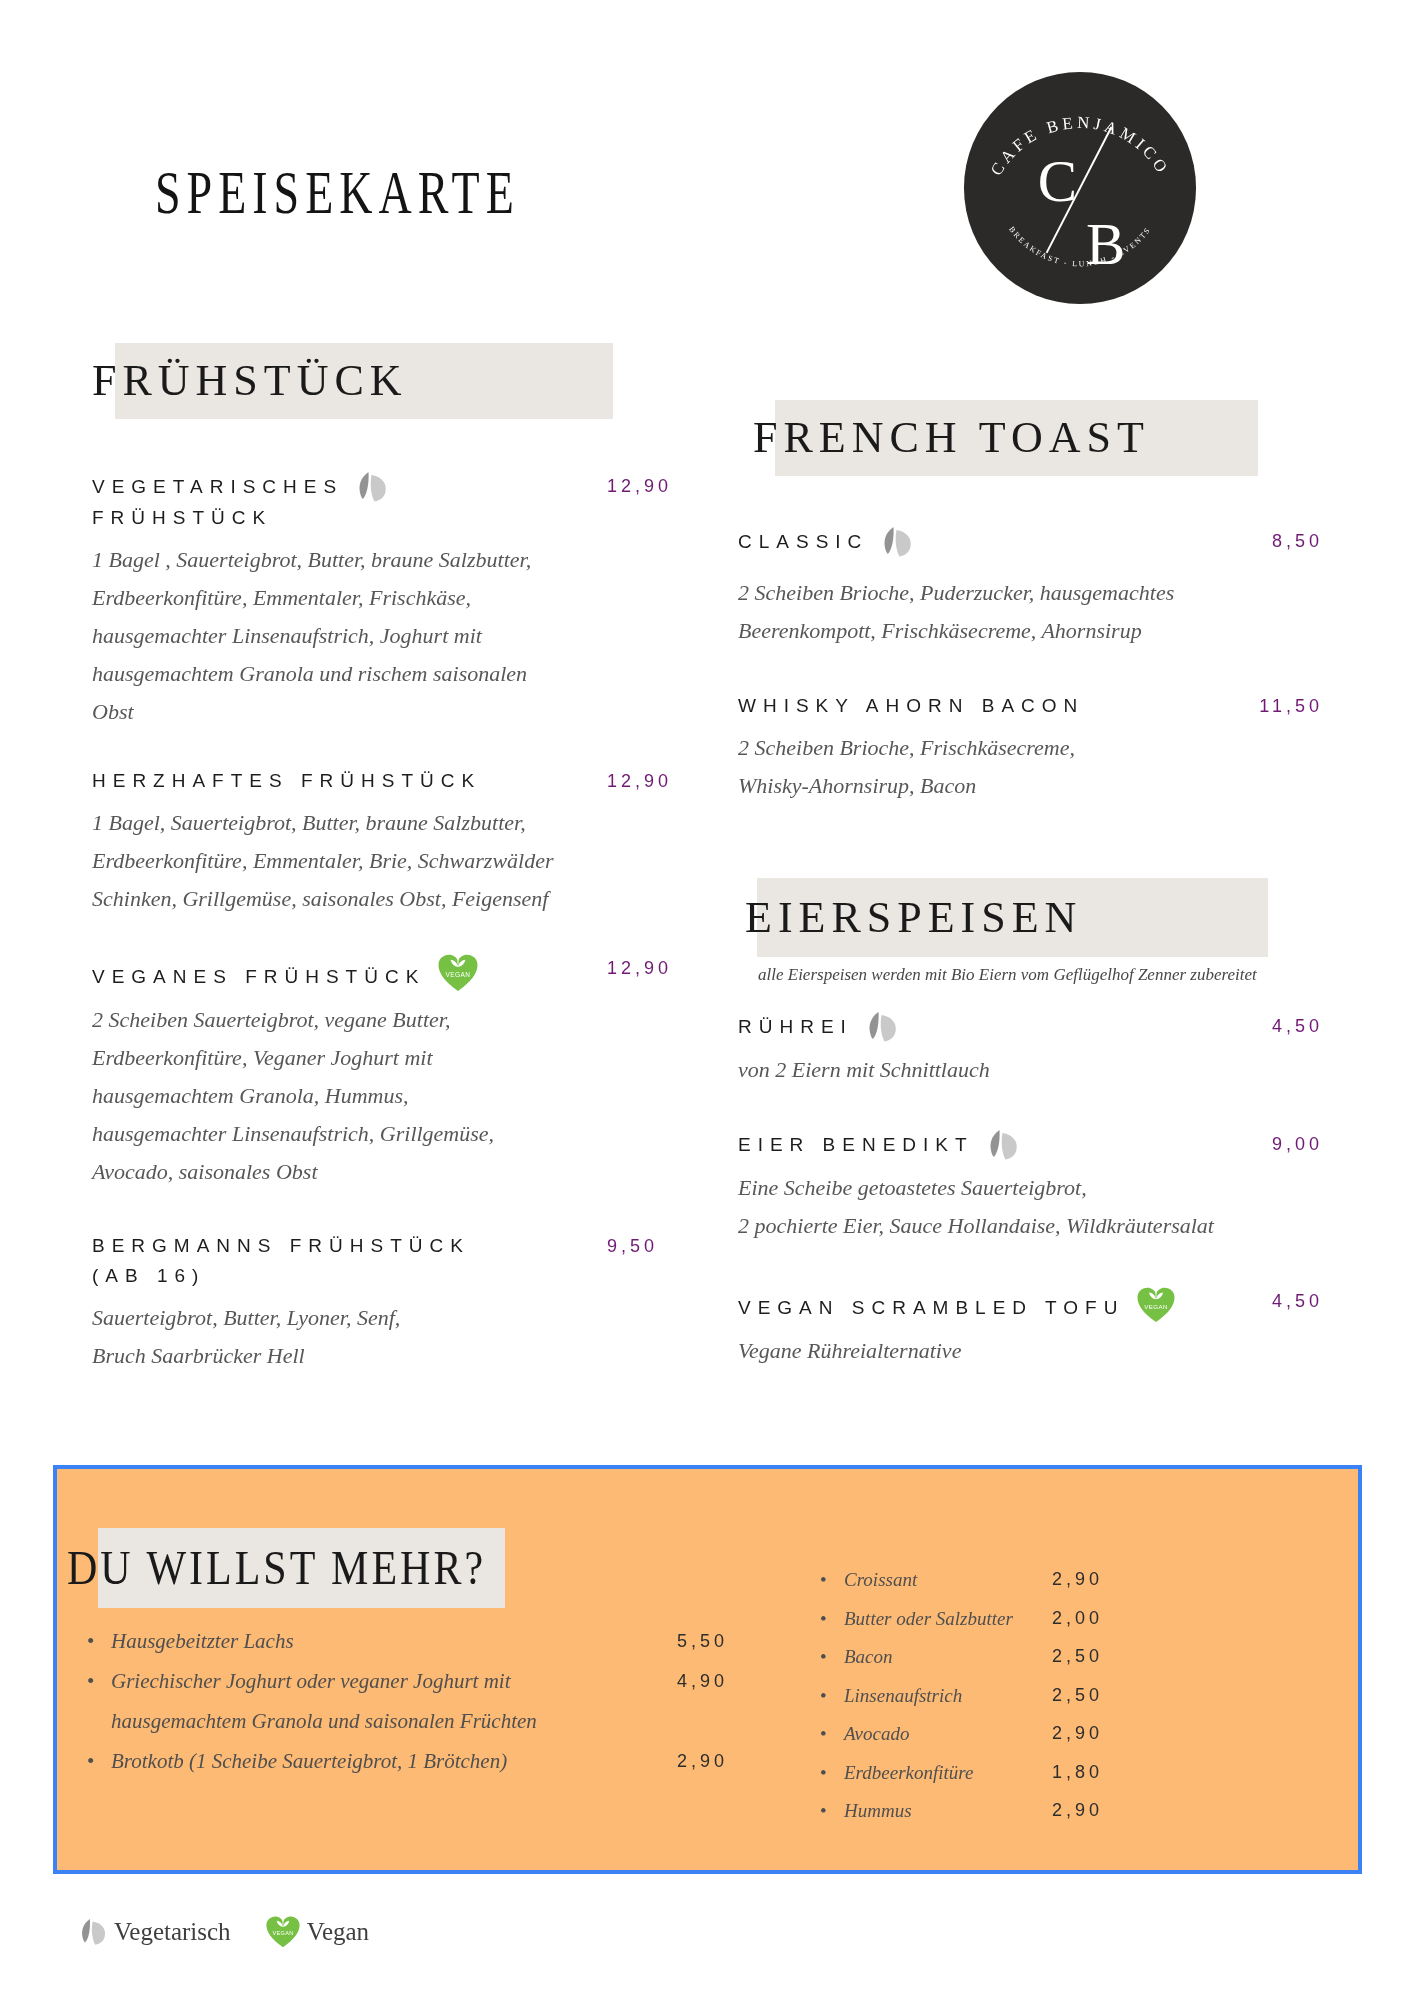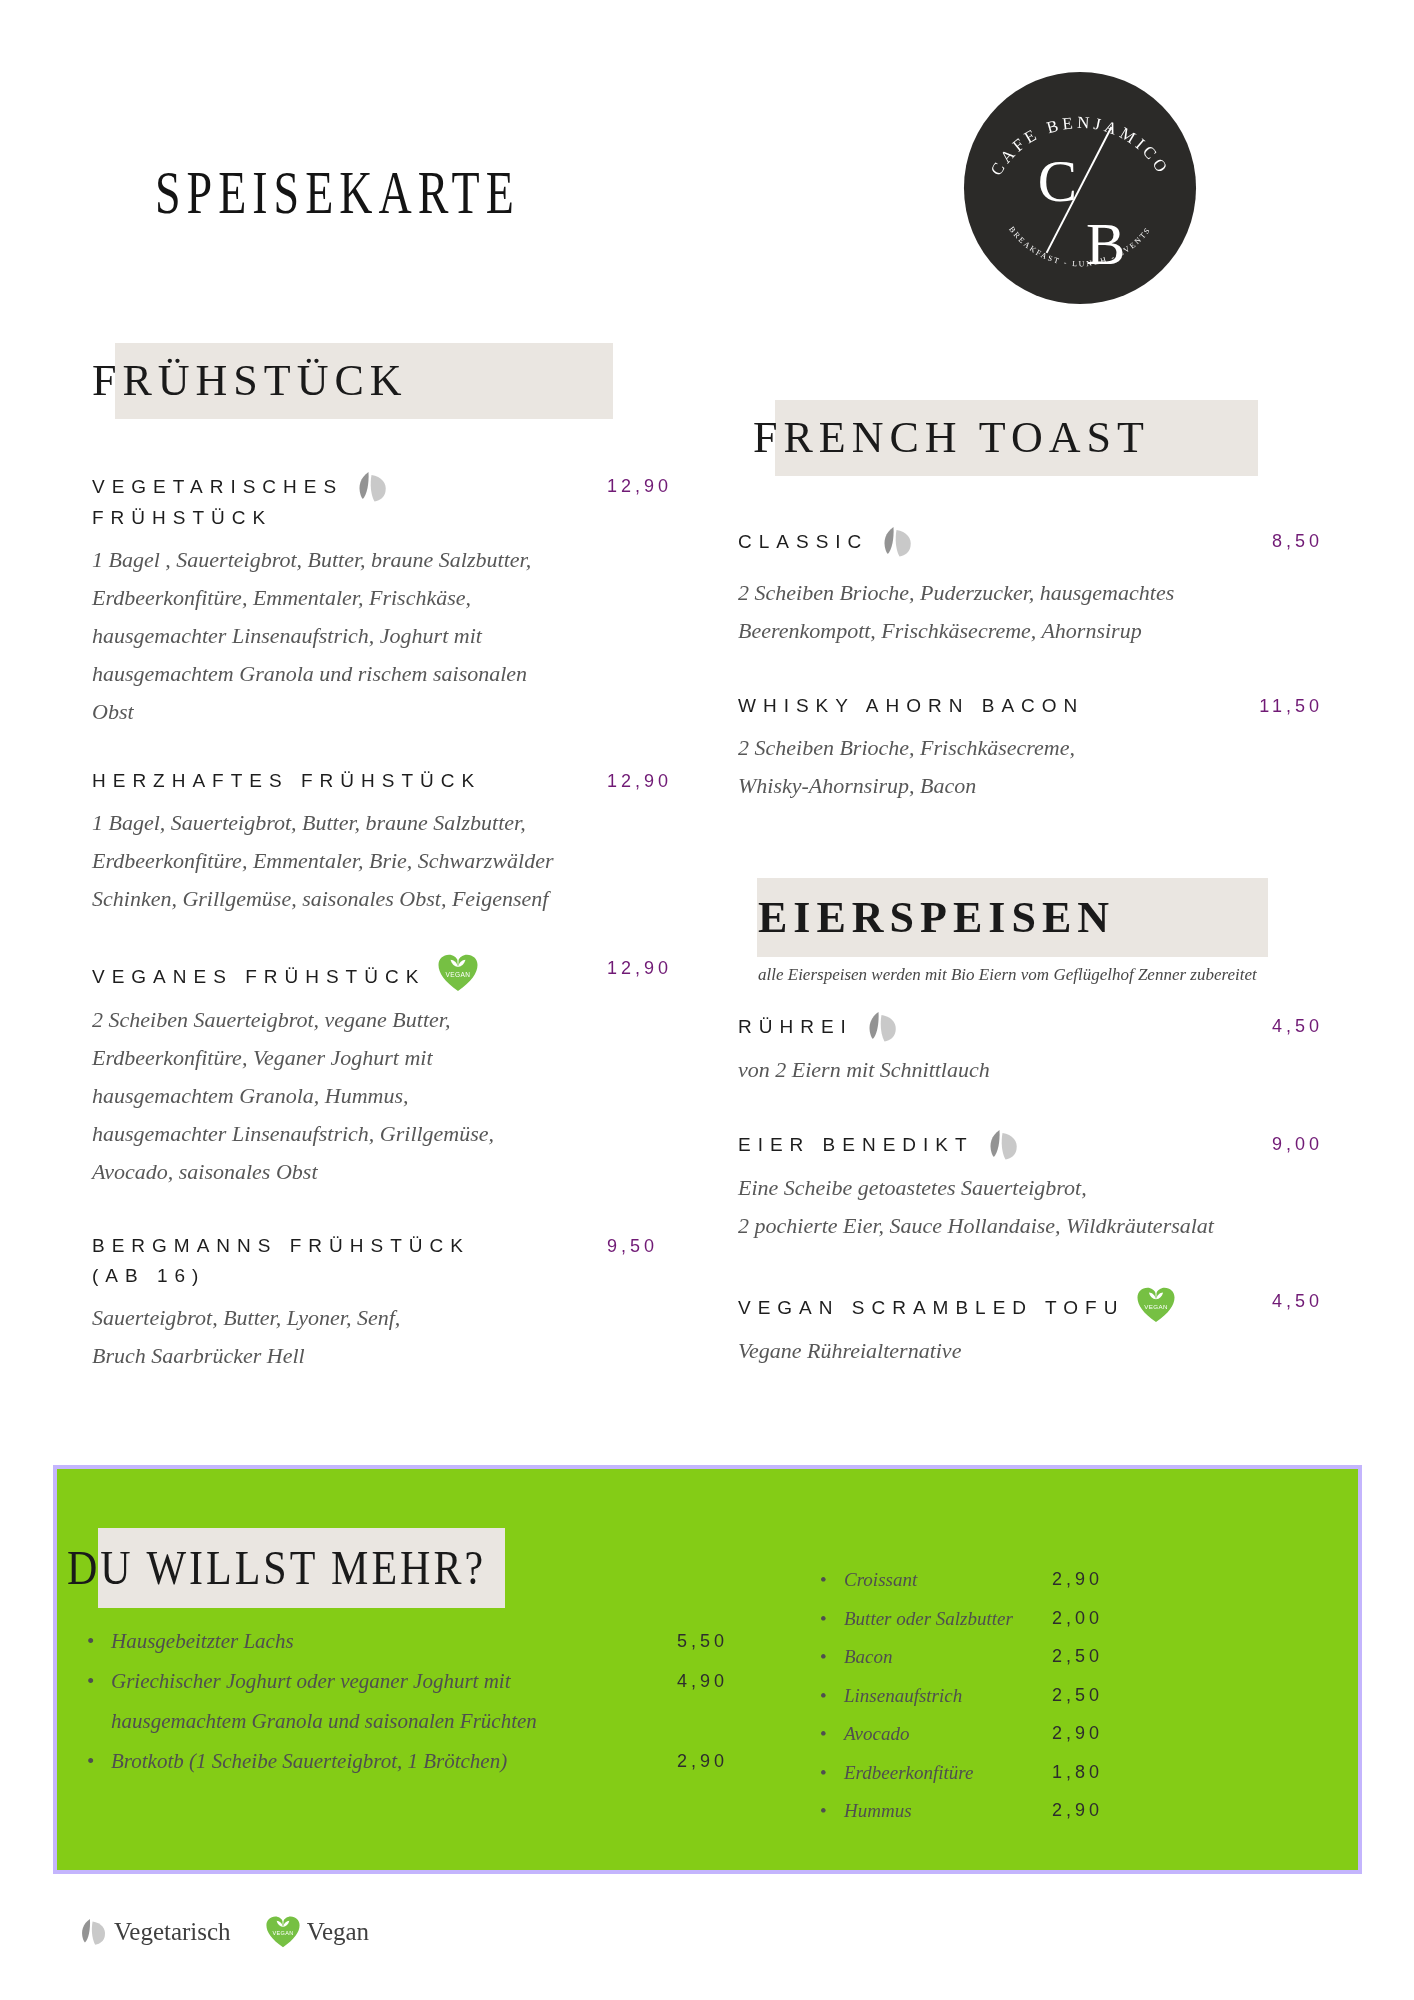--- a/index.html
+++ b/index.html
@@ -30,21 +30,21 @@
   .sec-txt{
     position:absolute;top:0;font-family:"Liberation Serif",serif;
     font-size:44px;letter-spacing:6px;color:#1a1a1a;line-height:76px;white-space:nowrap;
   }
   #head-fruehstueck .sec-bg{left:23px;width:498px;}
   #head-fruehstueck .sec-txt{left:0;}
   #head-frenchtoast .sec-bg{left:37px;width:483px;}
   #head-frenchtoast .sec-txt{left:15px;}
   #head-eierspeisen{top:478px;height:79px;}
   #head-eierspeisen .sec-bg{left:19px;width:511px;}
-  #head-eierspeisen .sec-txt{left:20px;line-height:79px;font-weight:bold;}
+  #head-eierspeisen .sec-txt{left:7px;line-height:79px;}
 
   
   .item{position:absolute;left:0;right:0;}
   .item-row{position:relative;}
   .item-name{
     font-size:19px;letter-spacing:7px;font-weight:500;color:#1d1d1d;line-height:30px;
   }
   .badge{vertical-align:-10px;margin-left:12px;}
   .price{font-size:18px;letter-spacing:4px;color:#701a75;line-height:30px;white-space:nowrap;}
   .price-l{position:absolute;left:515px;top:0;}
@@ -59,21 +59,21 @@
   
   #eier-note{
     position:absolute;left:20px;top:565px;
     font-family:Liberation Serif, serif;font-style:italic;
     font-size:17px;color:#474747;white-space:nowrap;
   }
 
   
   #mehr{
     position:absolute;left:53px;top:1465px;width:1301px;height:401px;
-    border:4px solid #c4b5fd;background:#84cc16;
+    border:4px solid #3b82f6;background:#fdba74;
   }
   #mehr-head{position:absolute;left:10px;top:59px;height:80px;width:640px;}
   #mehr-head .sec-bg{left:31px;width:407px;}
   #mehr-head .sec-txt{
     left:0;font-size:42px;letter-spacing:3px;line-height:80px;
     transform:scaleY(1.15);transform-origin:left center;
   }
   #mehr-left{position:absolute;left:28px;top:152px;width:643px;}
   .m-row{position:relative;}
   .m-text{

